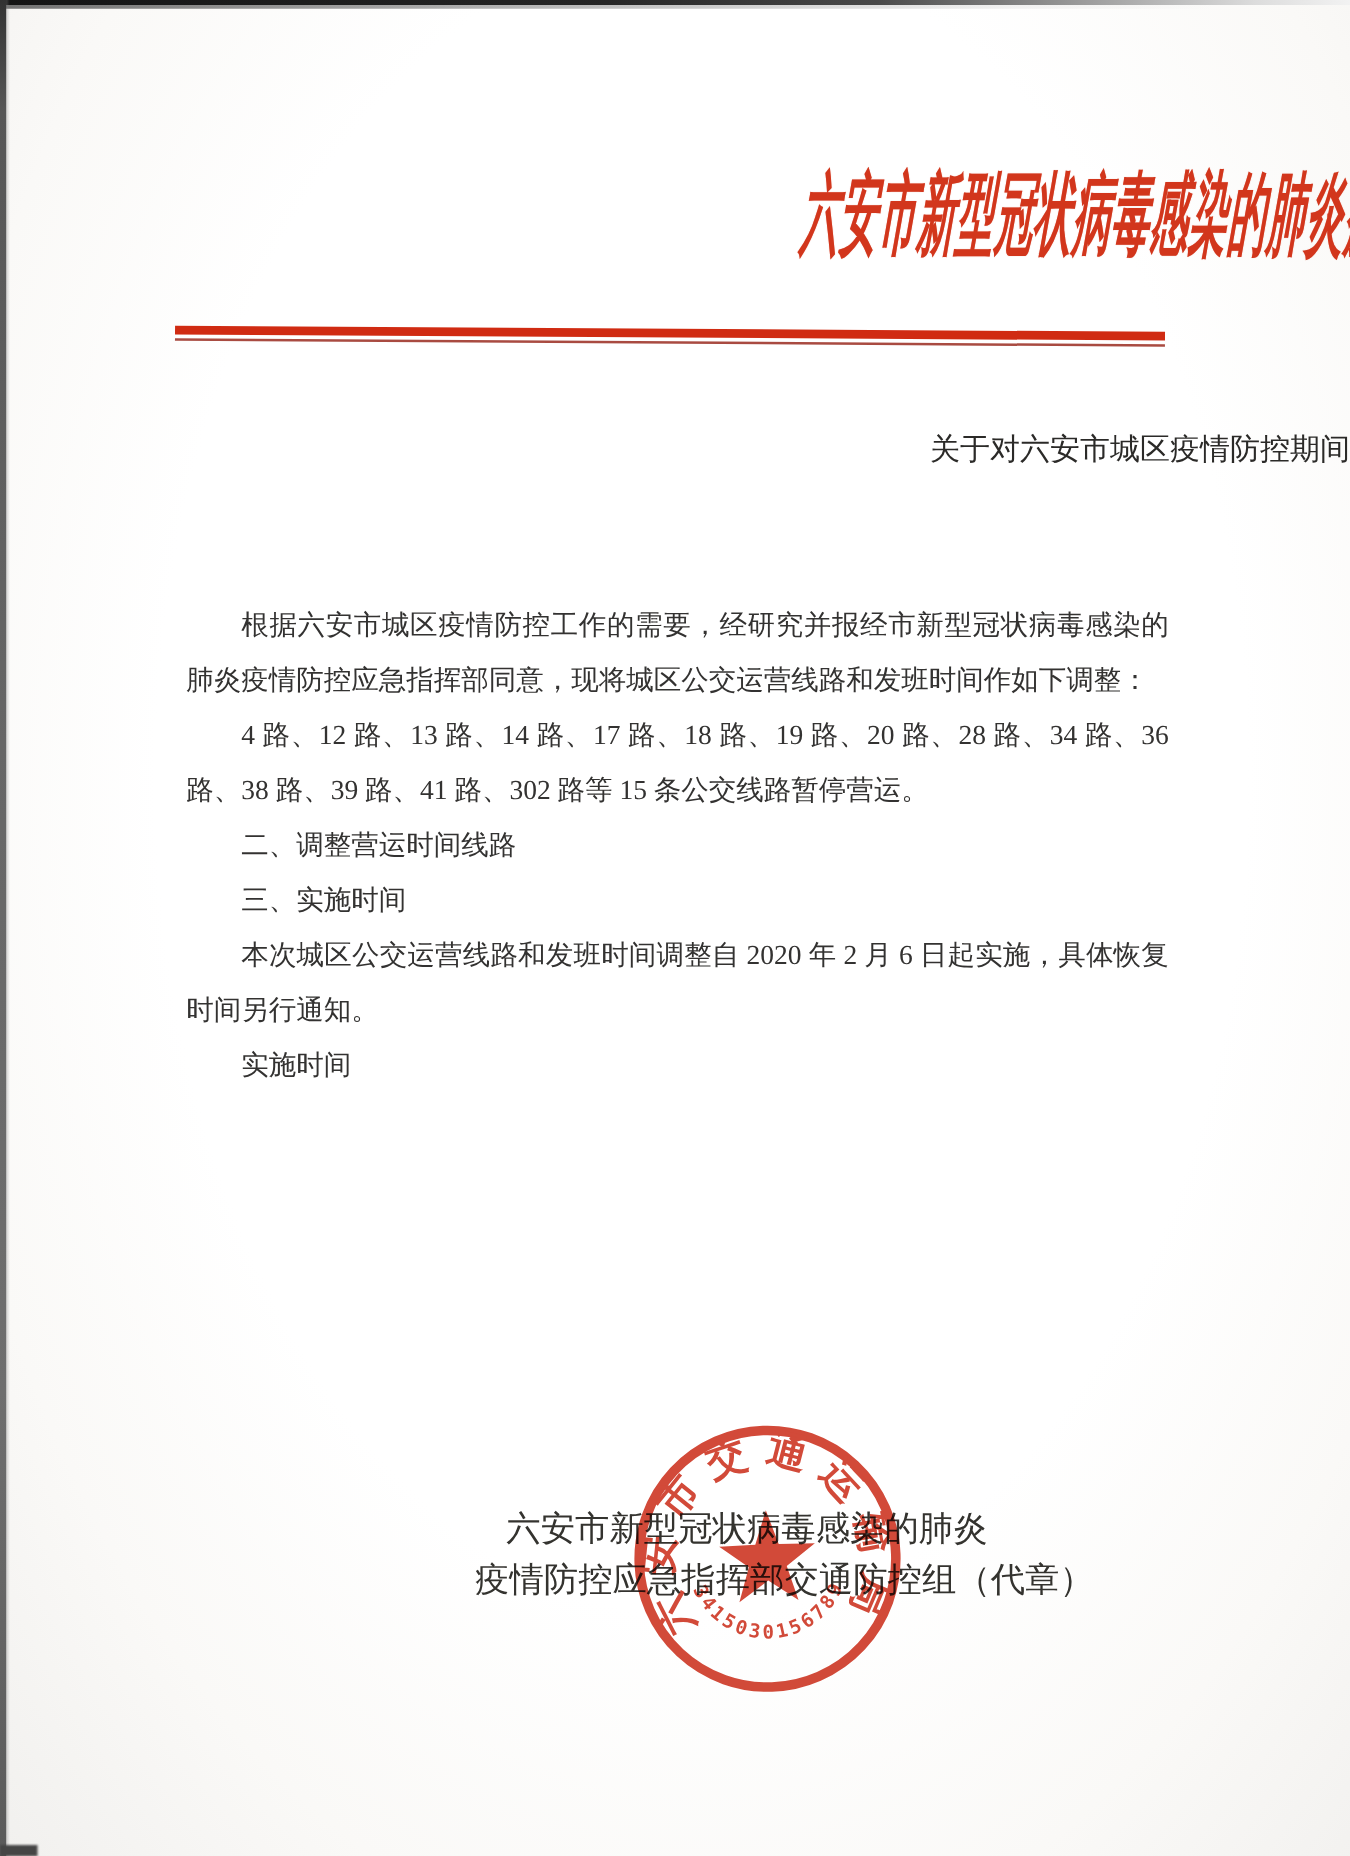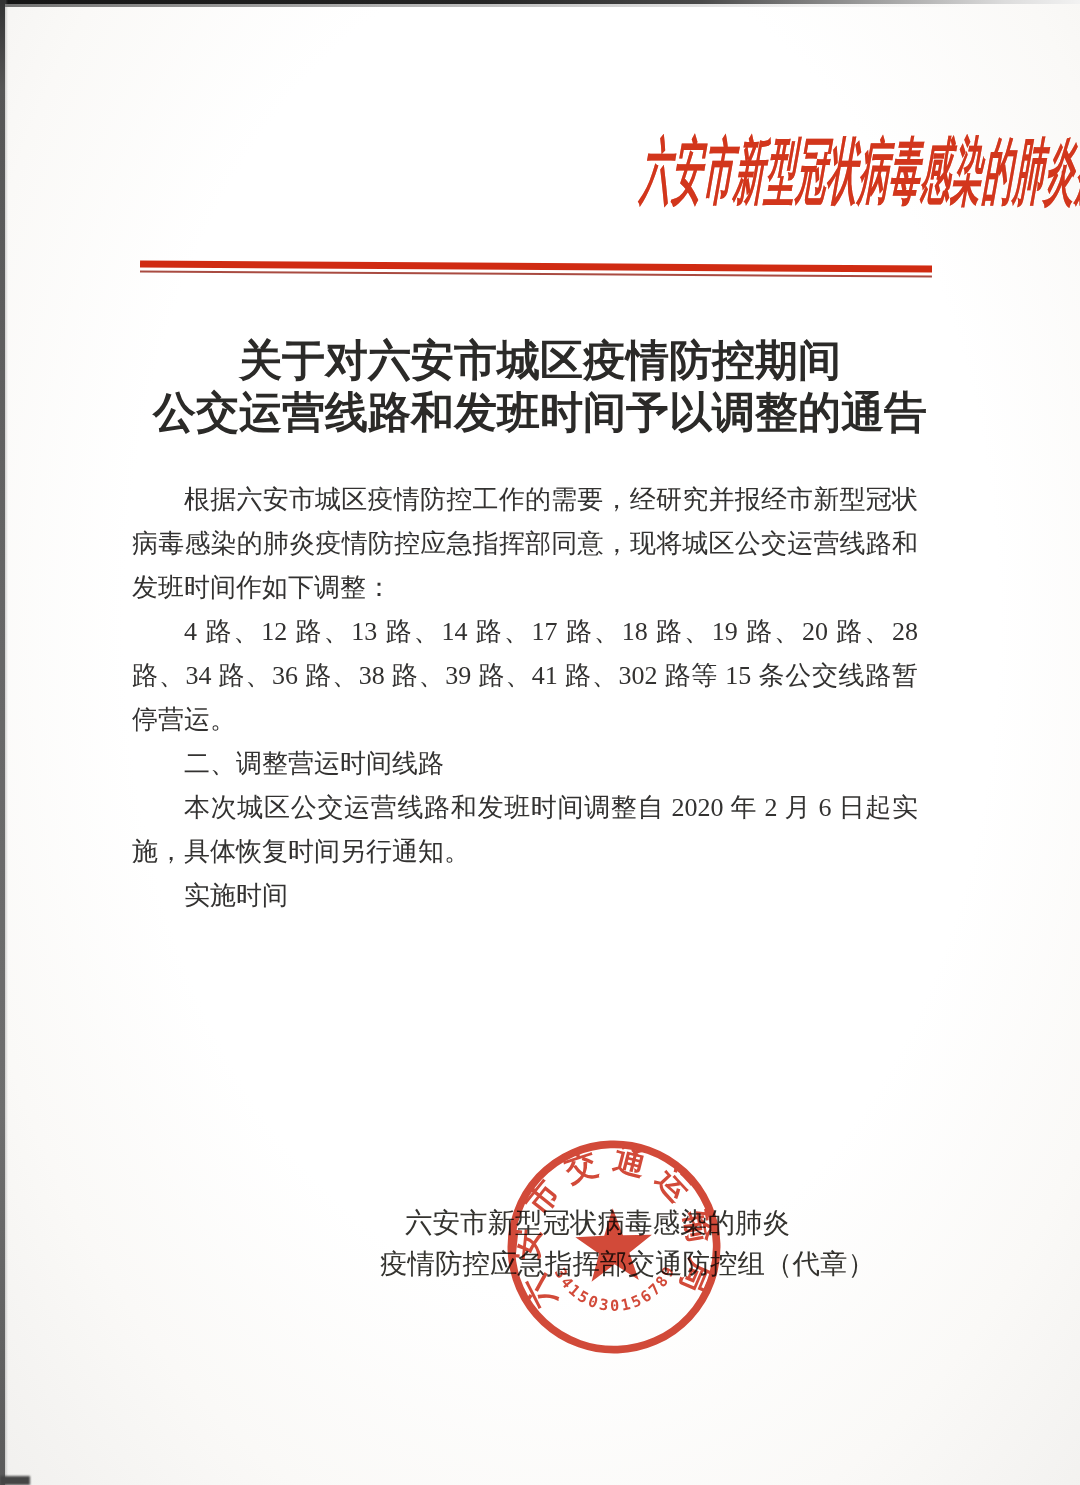--- a/index.html
+++ b/index.html
@@ -28,27 +28,27 @@
     transform:skewX(-10deg) scaleX(.42);transform-origin:50% 50%;
     text-shadow:0 0 1px rgba(210,54,28,.55);
     letter-spacing:2px;line-height:1;
   }
   
   .rule{position:absolute;top:263px;left:140px;width:792px;transform:rotate(.35deg);}
   .rule-thick{height:7px;background:#d02b12;}
   .rule-thin{height:2px;background:#a94b41;margin-top:3px;}
 
   
-  .title{position:absolute;top:334px;left:0;width:100%;text-align:center;
-    font-family:"Liberation Sans","DejaVu Sans",sans-serif;font-weight:700;
-    font-size:43px;line-height:52px;color:#2b2a28;}
+  .title{position:absolute;top:334px;left:0;width:100%;text-align:right;
+    font-family:"Liberation Sans","DejaVu Sans",sans-serif;font-weight:400;
+    font-size:24px;line-height:52px;color:#2b2a28;}
 
   
-  .body{position:absolute;top:478px;left:132px;width:786px;
-    font-size:26px;line-height:44px;color:#333231;text-align:justify;}
+  .body{position:absolute;top:478px;left:149px;width:786px;
+    font-size:22px;line-height:44px;color:#333231;text-align:justify;}
   .para{margin:0;text-indent:2em;}
 
   
   .signature{position:absolute;top:1202px;left:0;width:100%;box-sizing:border-box;
     padding-left:115px;text-align:center;font-size:27.5px;line-height:41px;color:#34332f;}
   .sig-line2{position:relative;left:30px;}
   .sig-date{position:relative;left:-4px;letter-spacing:2px;}
 
   
   .seal{position:absolute;left:503px;top:1136px;width:222px;height:222px;
@@ -74,27 +74,27 @@
     <span class="banner-text">六安市新型冠状病毒感染的肺炎疫情防控应急指挥部交通防控组文件</span>
   </div>
 
   <div class="rule">
     <div class="rule-thick"></div>
     <div class="rule-thin"></div>
   </div>
 
   <div class="title">
     <div>关于对六安市城区疫情防控期间</div>
-    <div>公交运营线路和发班时间予以调整的通告</div>
   </div>
 
   <div class="body">
     <p class="para">根据六安市城区疫情防控工作的需要，经研究并报经市新型冠状病毒感染的肺炎疫情防控应急指挥部同意，现将城区公交运营线路和发班时间作如下调整：</p>
     <p class="para">4 路、12 路、13 路、14 路、17 路、18 路、19 路、20 路、28 路、34 路、36 路、38 路、39 路、41 路、302 路等 15 条公交线路暂停营运。</p>
     <p class="para">二、调整营运时间线路</p>
+    <p class="para">三、实施时间</p>
     <p class="para">本次城区公交运营线路和发班时间调整自 2020 年 2 月 6 日起实施，具体恢复时间另行通知。</p>
     <p class="para">实施时间</p>
   </div>
 
   <div class="signature">
     <div class="sig-line1">六安市新型冠状病毒感染的肺炎</div>
     <div class="sig-line2">疫情防控应急指挥部交通防控组（代章）</div>
   </div>
 
   <div class="seal">

